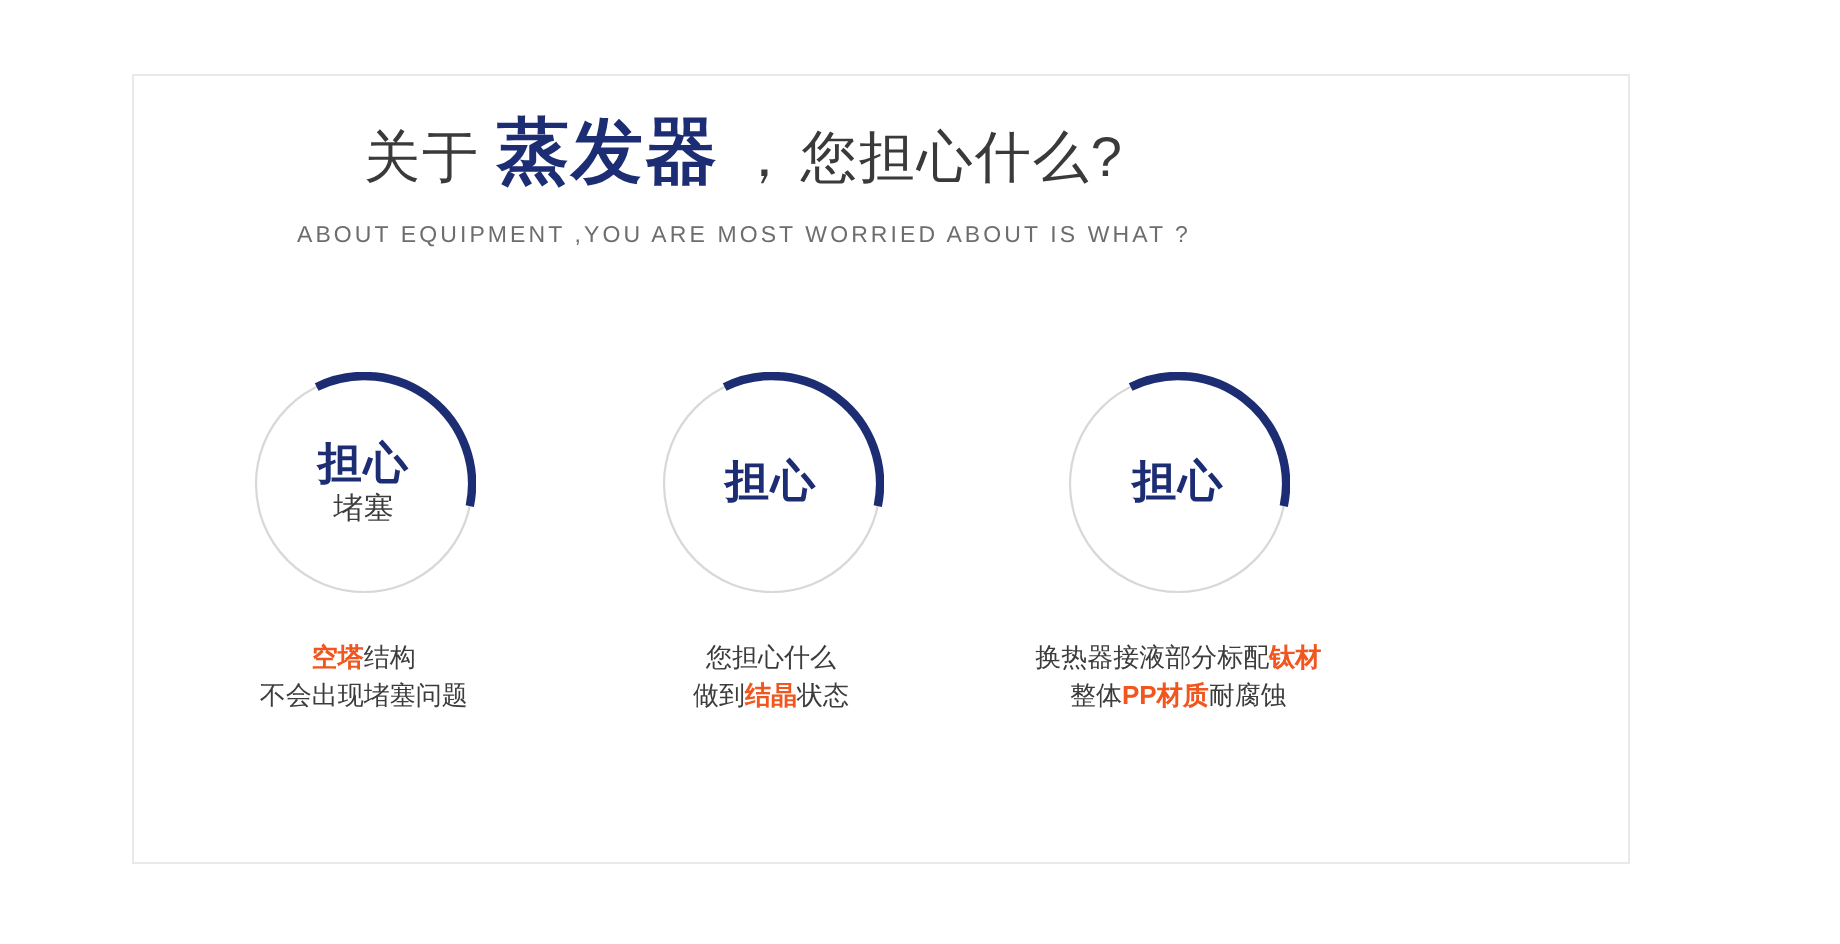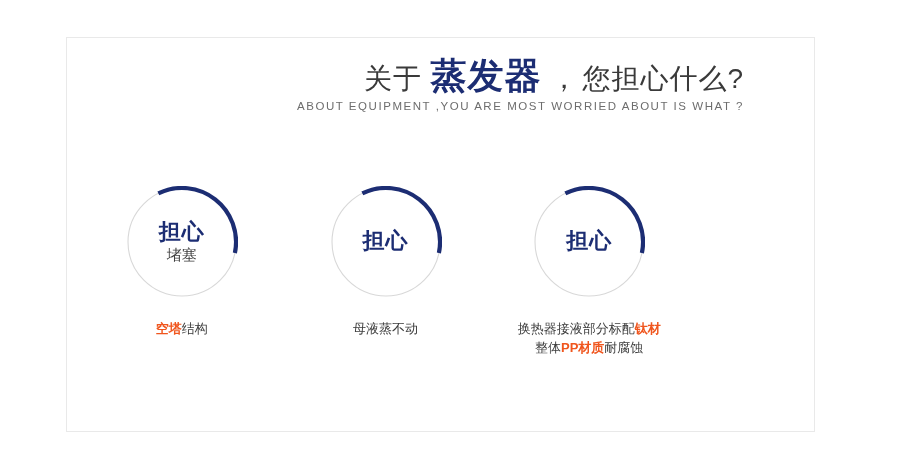--- a/index.html
+++ b/index.html
@@ -27,21 +27,21 @@
     box-sizing: border-box;
     background: #ffffff;
   }
 
   
   .heading {
     position: absolute;
     left: 0;
     top: 58px;
     width: 744px;
-    text-align: right;
+    text-align: center;
   }
 
   .title-line {
     display: block;
     white-space: nowrap;
     line-height: 1;
     height: 42px;
   }
 
   .title-plain {
@@ -63,20 +63,21 @@
 
   .title-comma {
     font-size: 28px;
     font-weight: 400;
     color: #3a3a3a;
     vertical-align: baseline;
   }
 
   .subtitle {
     display: block;
+    margin-top: 12px;
     font-size: 11.5px;
     font-weight: 400;
     color: #6d6d6d;
     letter-spacing: 1.55px;
     white-space: nowrap;
   }
 
   
   .columns {
     position: absolute;
@@ -184,35 +185,37 @@
         <circle cx="56" cy="56" r="54" fill="none" stroke="#d8d8d8" stroke-width="1.1"></circle>
         <path d="M 56 2 A 54 54 0 0 1 98.7 89.1" fill="none" stroke="#1c2d73" stroke-width="4.2" stroke-linecap="butt" transform="rotate(-26 56 56)"></path>
       </svg>
       <div class="circle-text">
         <div class="circle-head">担心</div>
         <div class="circle-body">堵塞</div>
       </div>
     </div>
     <div class="caption">
         <span class="caption-line"><span class="hl">空塔</span><span>结构</span></span>
+        <span class="caption-line"><span>不会出现堵塞问题</span></span>
       </div>
   </div>
 
   <div class="column">
     <div class="circle-wrap">
       <svg viewBox="0 0 112 112">
         <circle cx="56" cy="56" r="54" fill="none" stroke="#d8d8d8" stroke-width="1.1"></circle>
         <path d="M 56 2 A 54 54 0 0 1 98.7 89.1" fill="none" stroke="#1c2d73" stroke-width="4.2" stroke-linecap="butt" transform="rotate(-26 56 56)"></path>
       </svg>
       <div class="circle-text">
         <div class="circle-head">担心</div>
       </div>
     </div>
     <div class="caption">
-        <span class="caption-line"><span>母液蒸不动</span></span>
+        <span class="caption-line"><span>您担心什么</span></span>
+        <span class="caption-line"><span>做到</span><span class="hl">结晶</span><span>状态</span></span>
       </div>
   </div>
 
   <div class="column">
     <div class="circle-wrap">
       <svg viewBox="0 0 112 112">
         <circle cx="56" cy="56" r="54" fill="none" stroke="#d8d8d8" stroke-width="1.1"></circle>
         <path d="M 56 2 A 54 54 0 0 1 98.7 89.1" fill="none" stroke="#1c2d73" stroke-width="4.2" stroke-linecap="butt" transform="rotate(-26 56 56)"></path>
       </svg>
       <div class="circle-text">

